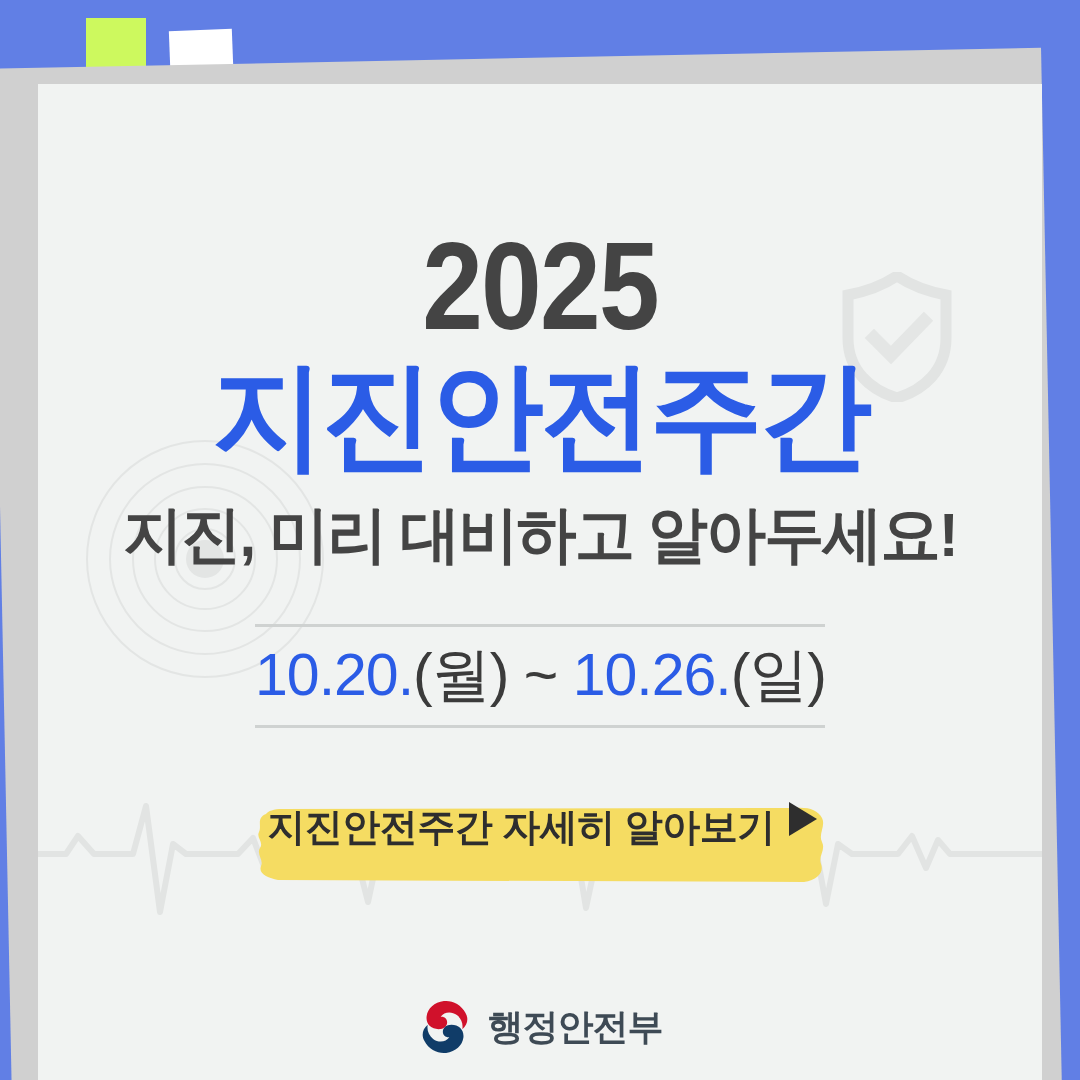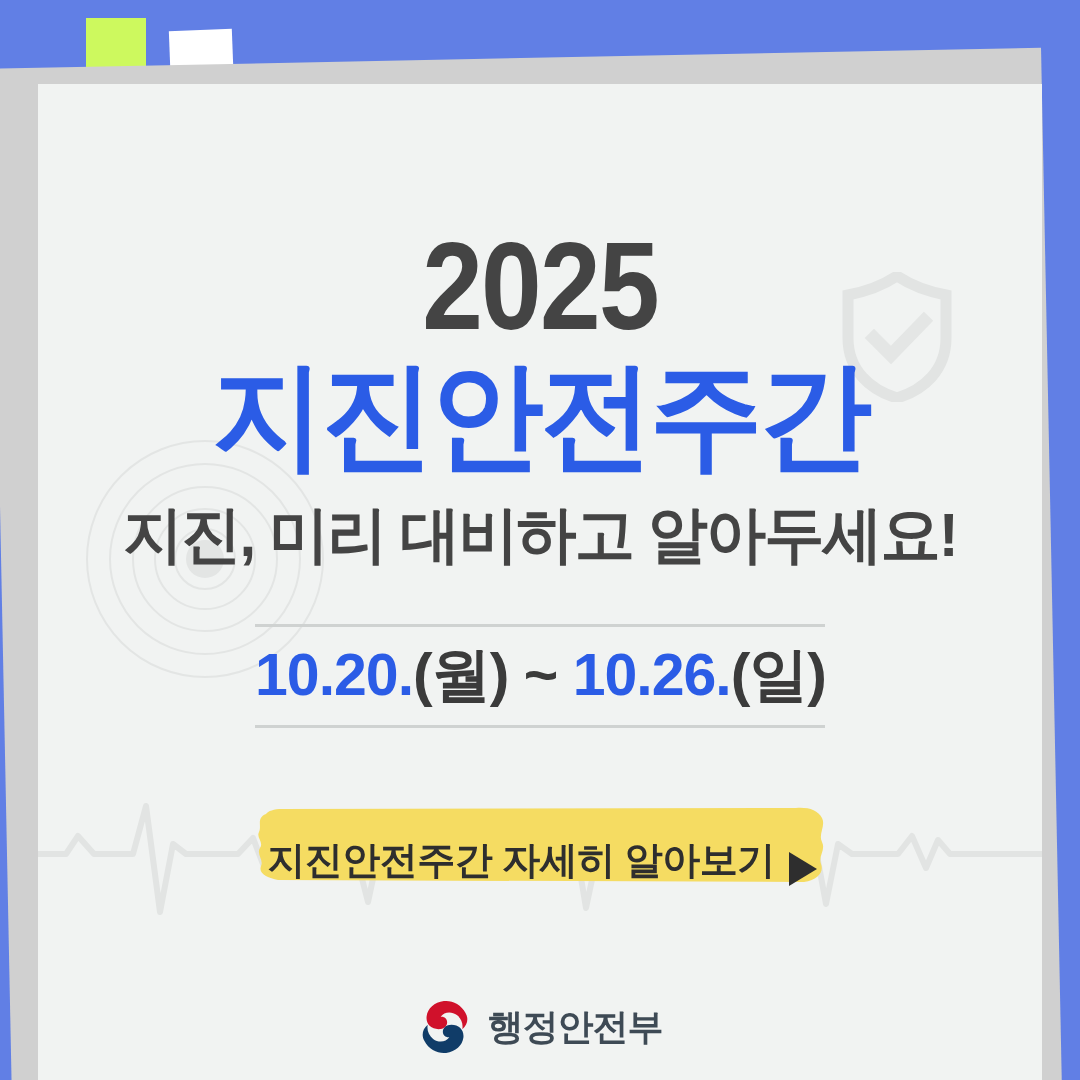--- a/index.html
+++ b/index.html
@@ -146,21 +146,21 @@
     left: 217px;
     width: 570px;
     padding: 14px 0 14px 0;
     border-top: 3px solid #cfd2d1;
     border-bottom: 3px solid #cfd2d1;
     text-align: center;
   }
   .date-line {
     font-size: 59px;
     line-height: 1.18;
-    font-weight: bold;
+    font-weight: normal;
     color: #3b3b3b;
     letter-spacing: -1px;
     white-space: nowrap;
   }
   .date-line .num { color: #2b5ce6; }
   .date-line .dark { color: #3b3b3b; }
 
   
   .cta-wrap {
     position: absolute;
@@ -169,21 +169,21 @@
     width: 1004px;
     height: 96px;
   }
   .cta {
     position: absolute;
     left: 214px;
     top: 0;
     width: 580px;
     height: 84px;
     display: flex;
-    align-items: flex-end;
+    align-items: flex-start;
     justify-content: center;
     gap: 14px;
     cursor: pointer;
   }
   .cta-bg {
     position: absolute;
     inset: 0;
     width: 100%;
     height: 100%;
   }

